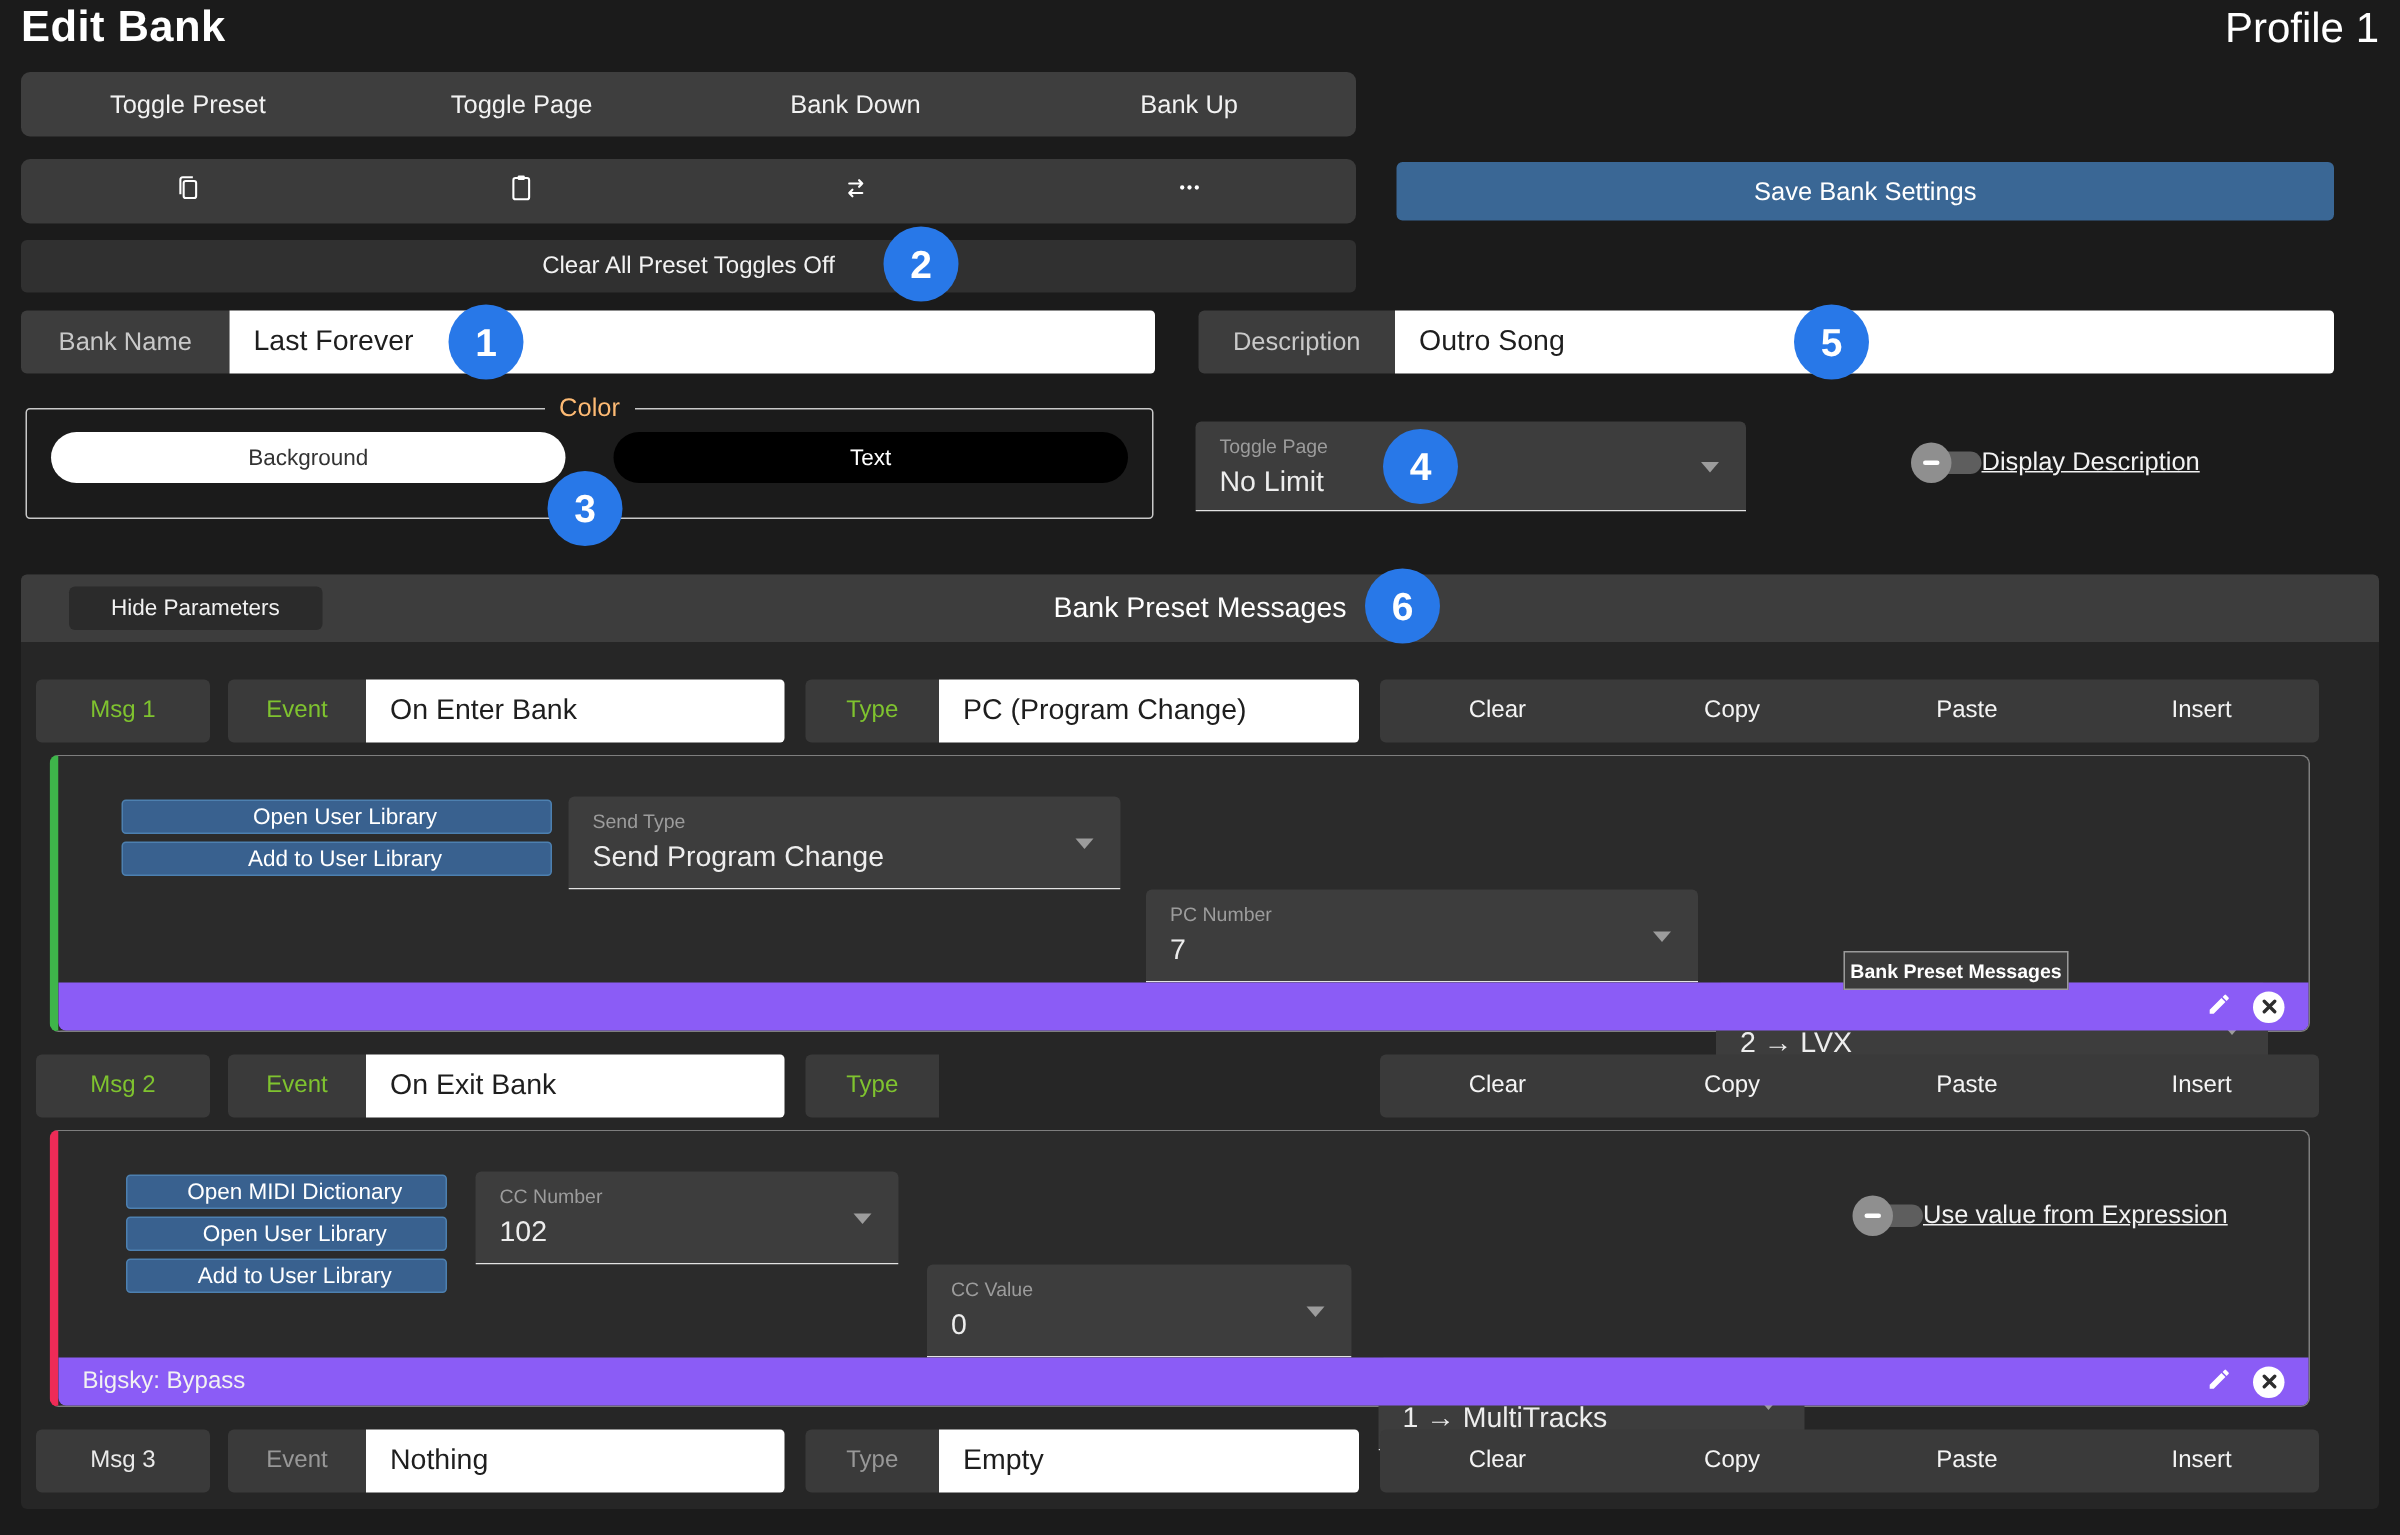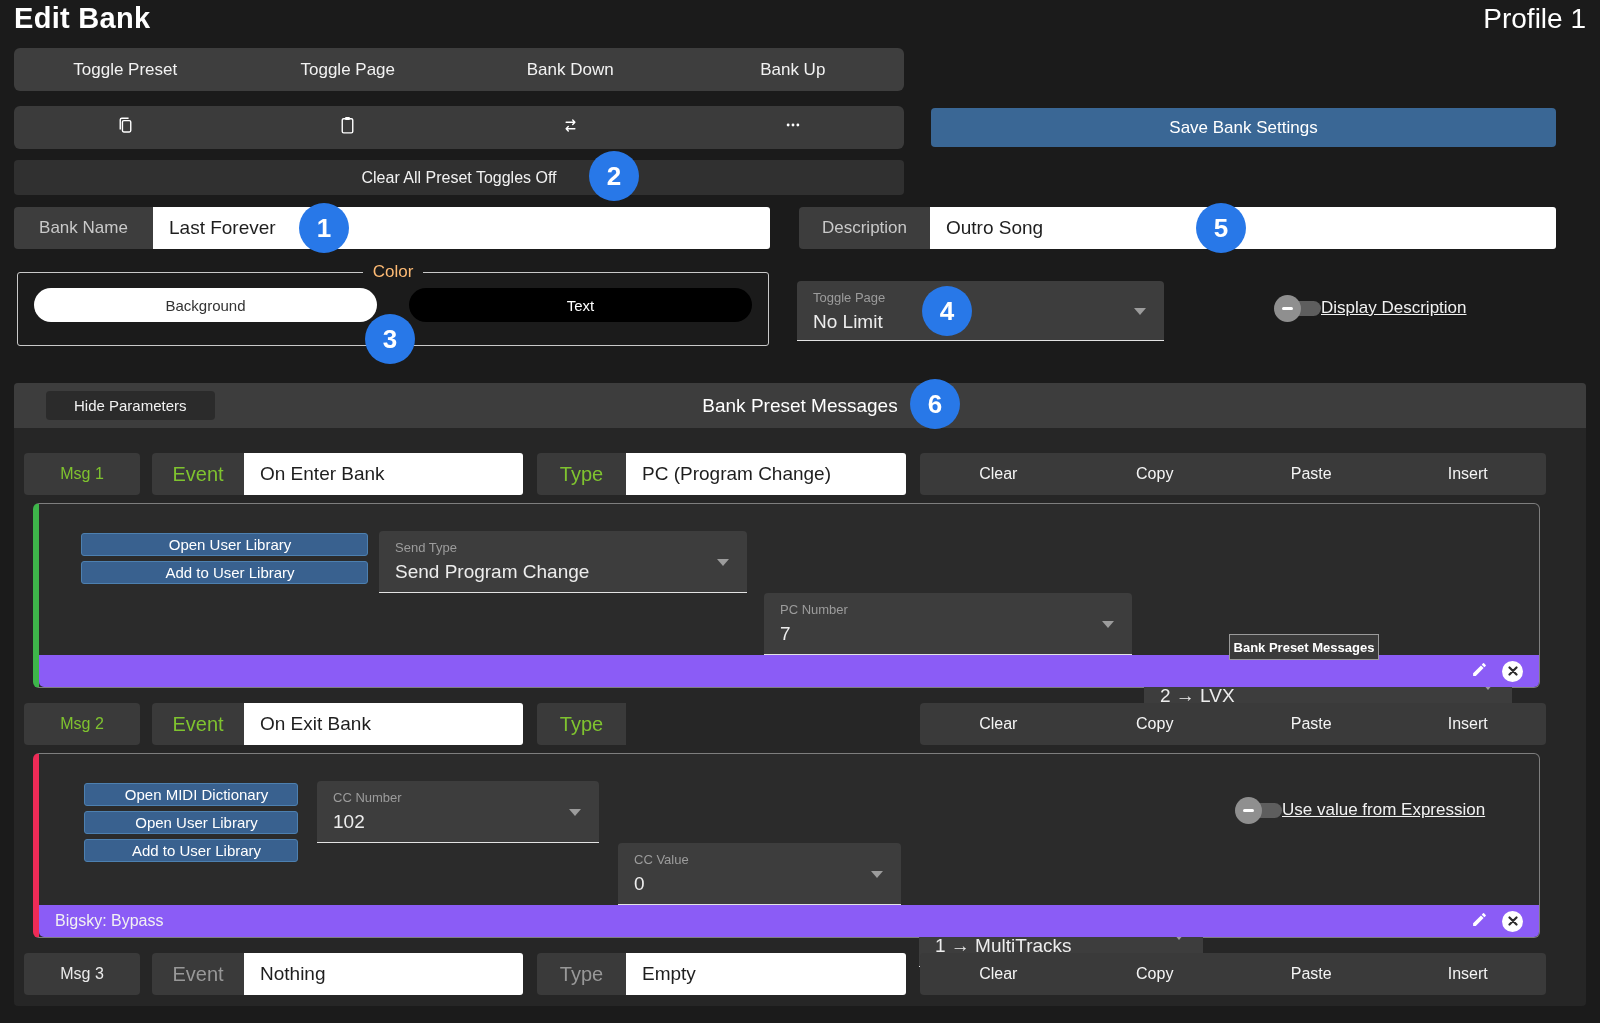--- a/index.html
+++ b/index.html
@@ -62,21 +62,21 @@
   
   .badge{position:absolute;width:50px;height:50px;border-radius:50%;background:var(--badge-blue);color:#fff;font-size:26px;font-weight:700;display:flex;align-items:center;justify-content:center;z-index:20;}
 
   
   .section{background:#262626;border-radius:4px;}
   .section-header{position:absolute;top:0;left:0;right:0;height:45px;background:#3d3d3d;border-radius:4px 4px 0 0;display:flex;align-items:center;}
   .hide-params{margin-left:32px;background:#2b2b2b;border:none;border-radius:4px;color:#f2f2f2;font-size:15px;padding:6px 28px;cursor:pointer;z-index:2;}
   .section-title{position:absolute;left:0;right:0;text-align:center;font-size:19px;color:#fff;font-weight:500;}
 
   .msg-chip{background:#3a3a3a;border-radius:4px;display:flex;align-items:center;justify-content:center;font-size:16px;cursor:pointer;}
-  .row-label{background:#3a3a3a;border-radius:4px 0 0 4px;display:flex;align-items:center;justify-content:center;font-size:20px;}
+  .row-label{background:#3a3a3a;border-radius:4px 0 0 4px;display:flex;align-items:center;justify-content:center;font-size:16px;}
   .green{color:var(--msg-green);}
   .muted{color:#989898;}
   .white-text{color:#eaeaea;}
   .select-like{cursor:pointer;}
   .actions{background:#3a3a3a;border-radius:4px;display:flex;}
   .actions .cell{flex:1;display:flex;align-items:center;justify-content:center;font-size:16px;color:#f4f4f4;cursor:pointer;}
 
   
   .panel{background:#2b2b2b;border:1px solid #7e7e7e;border-left:6px solid var(--panel-green);border-radius:6px;}
   .panel.red{border-left-color:var(--panel-red);}

